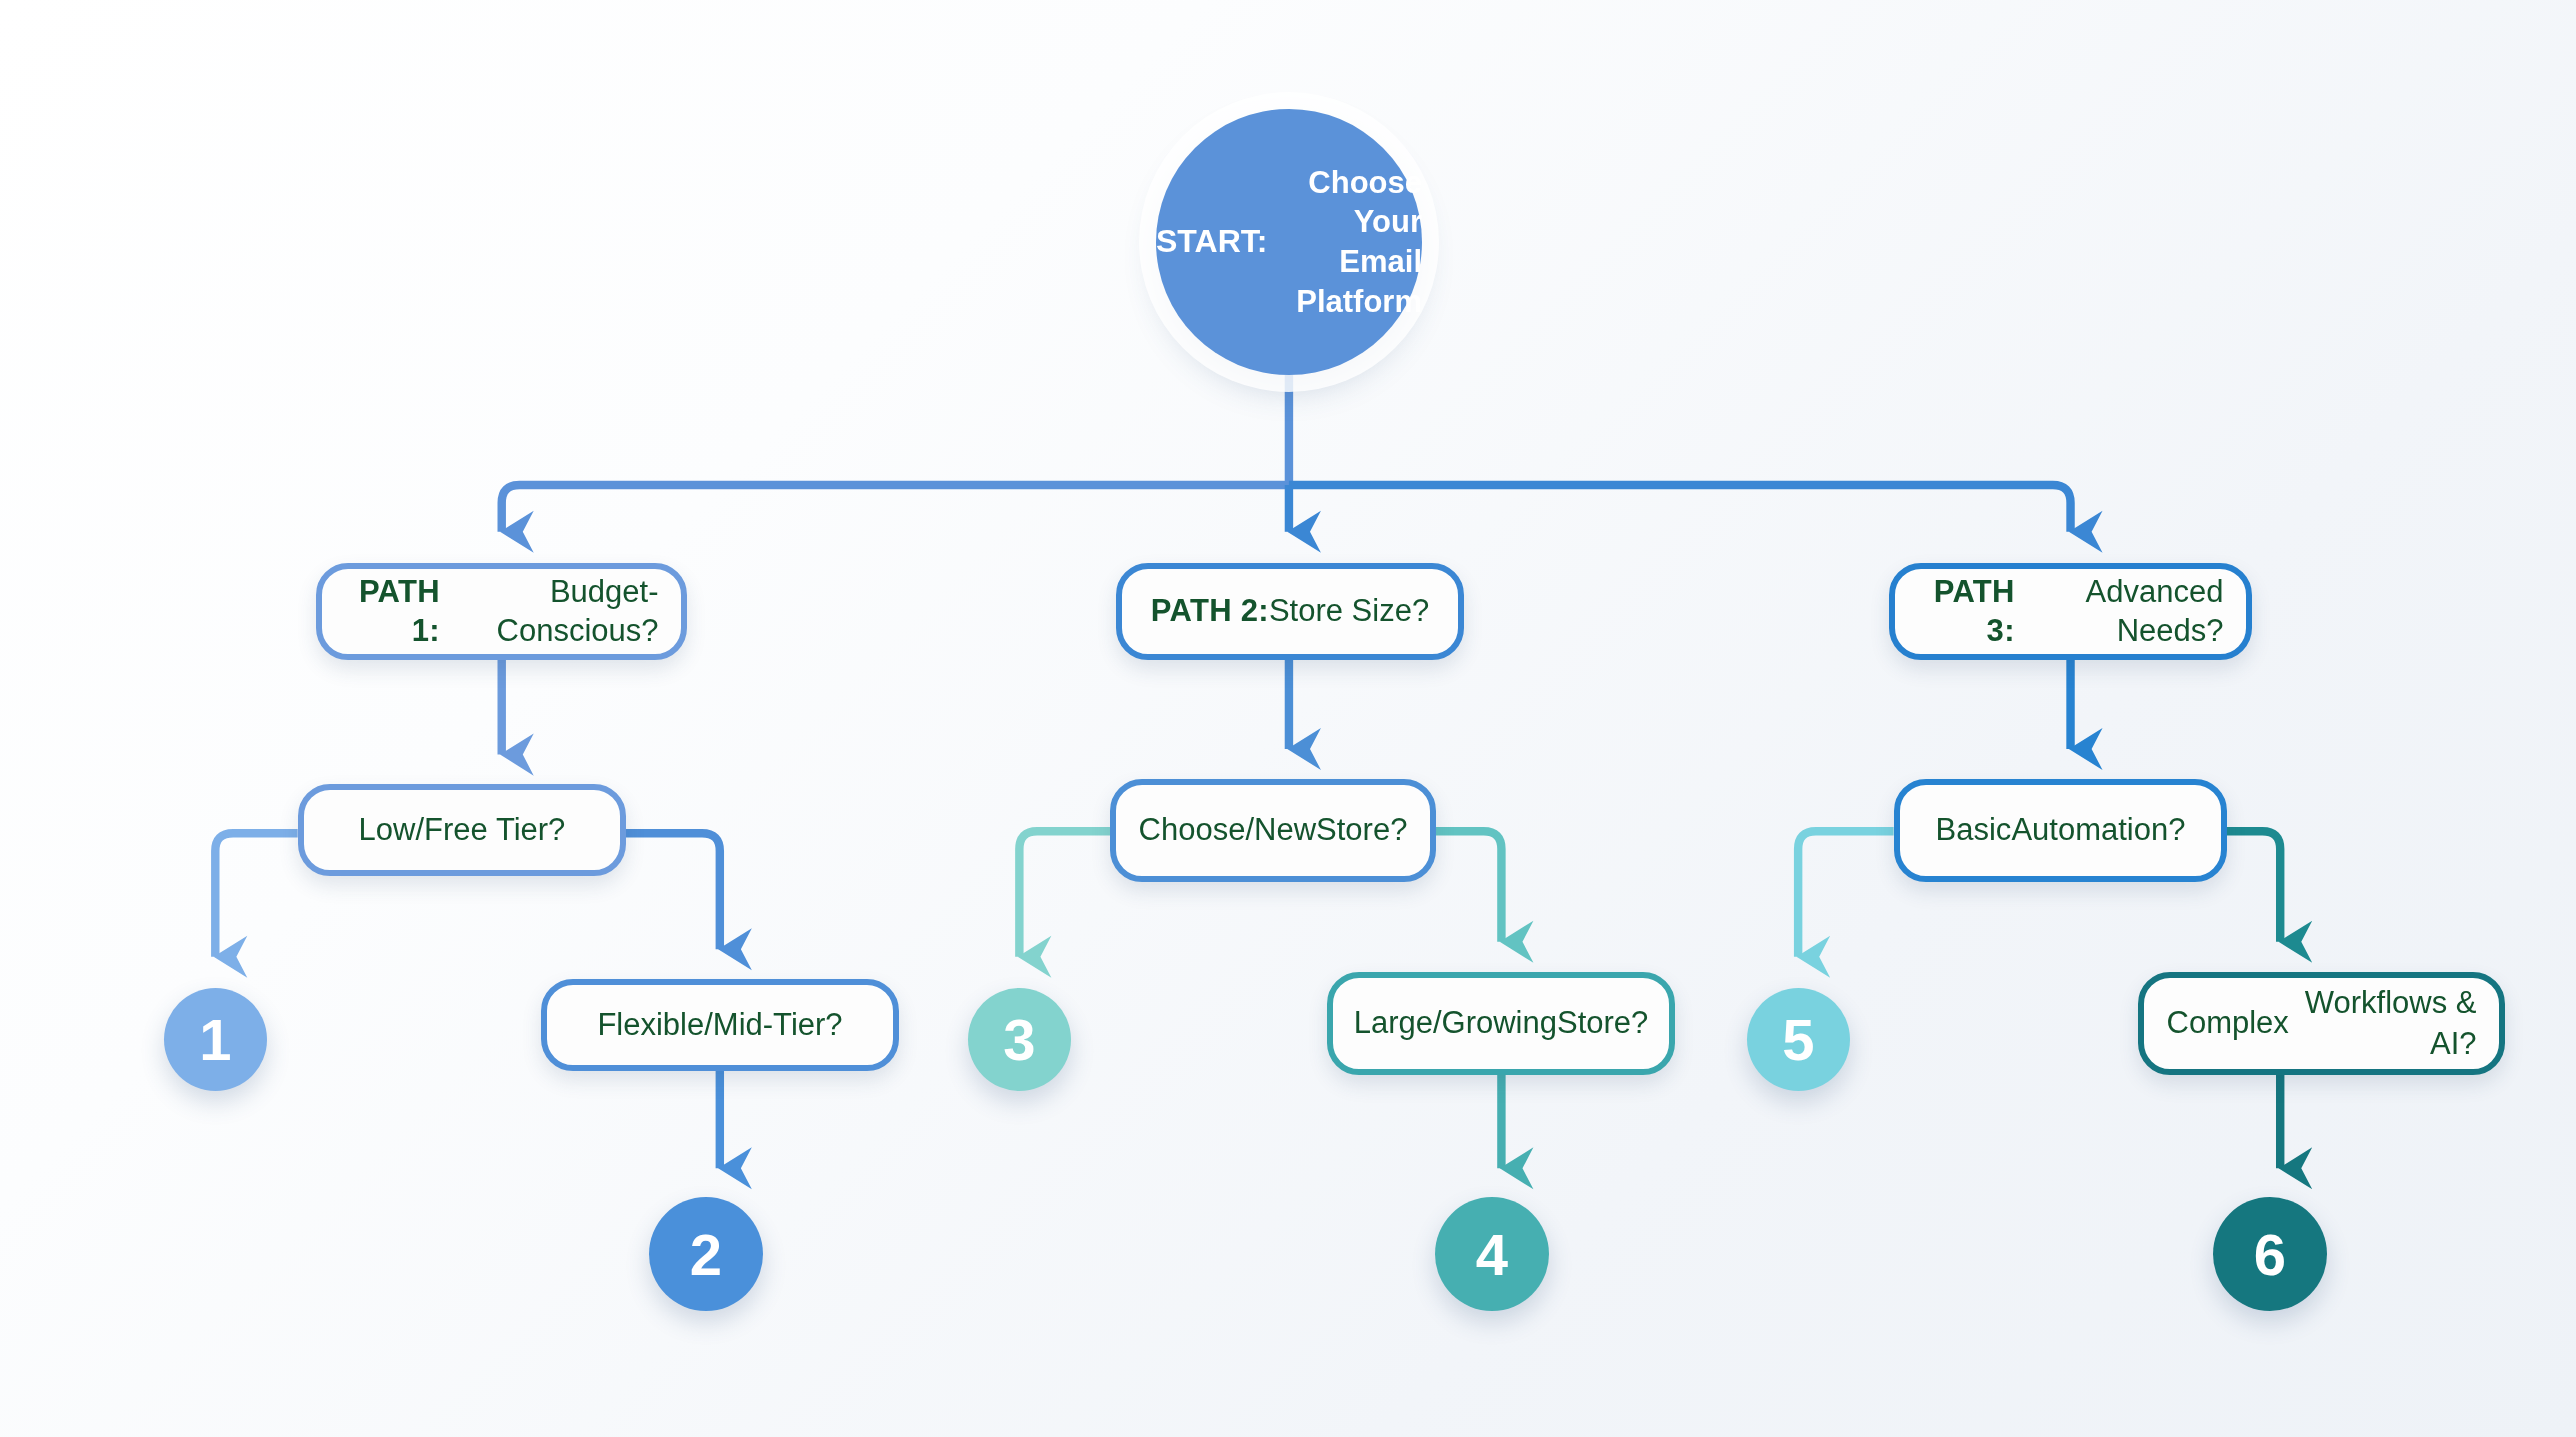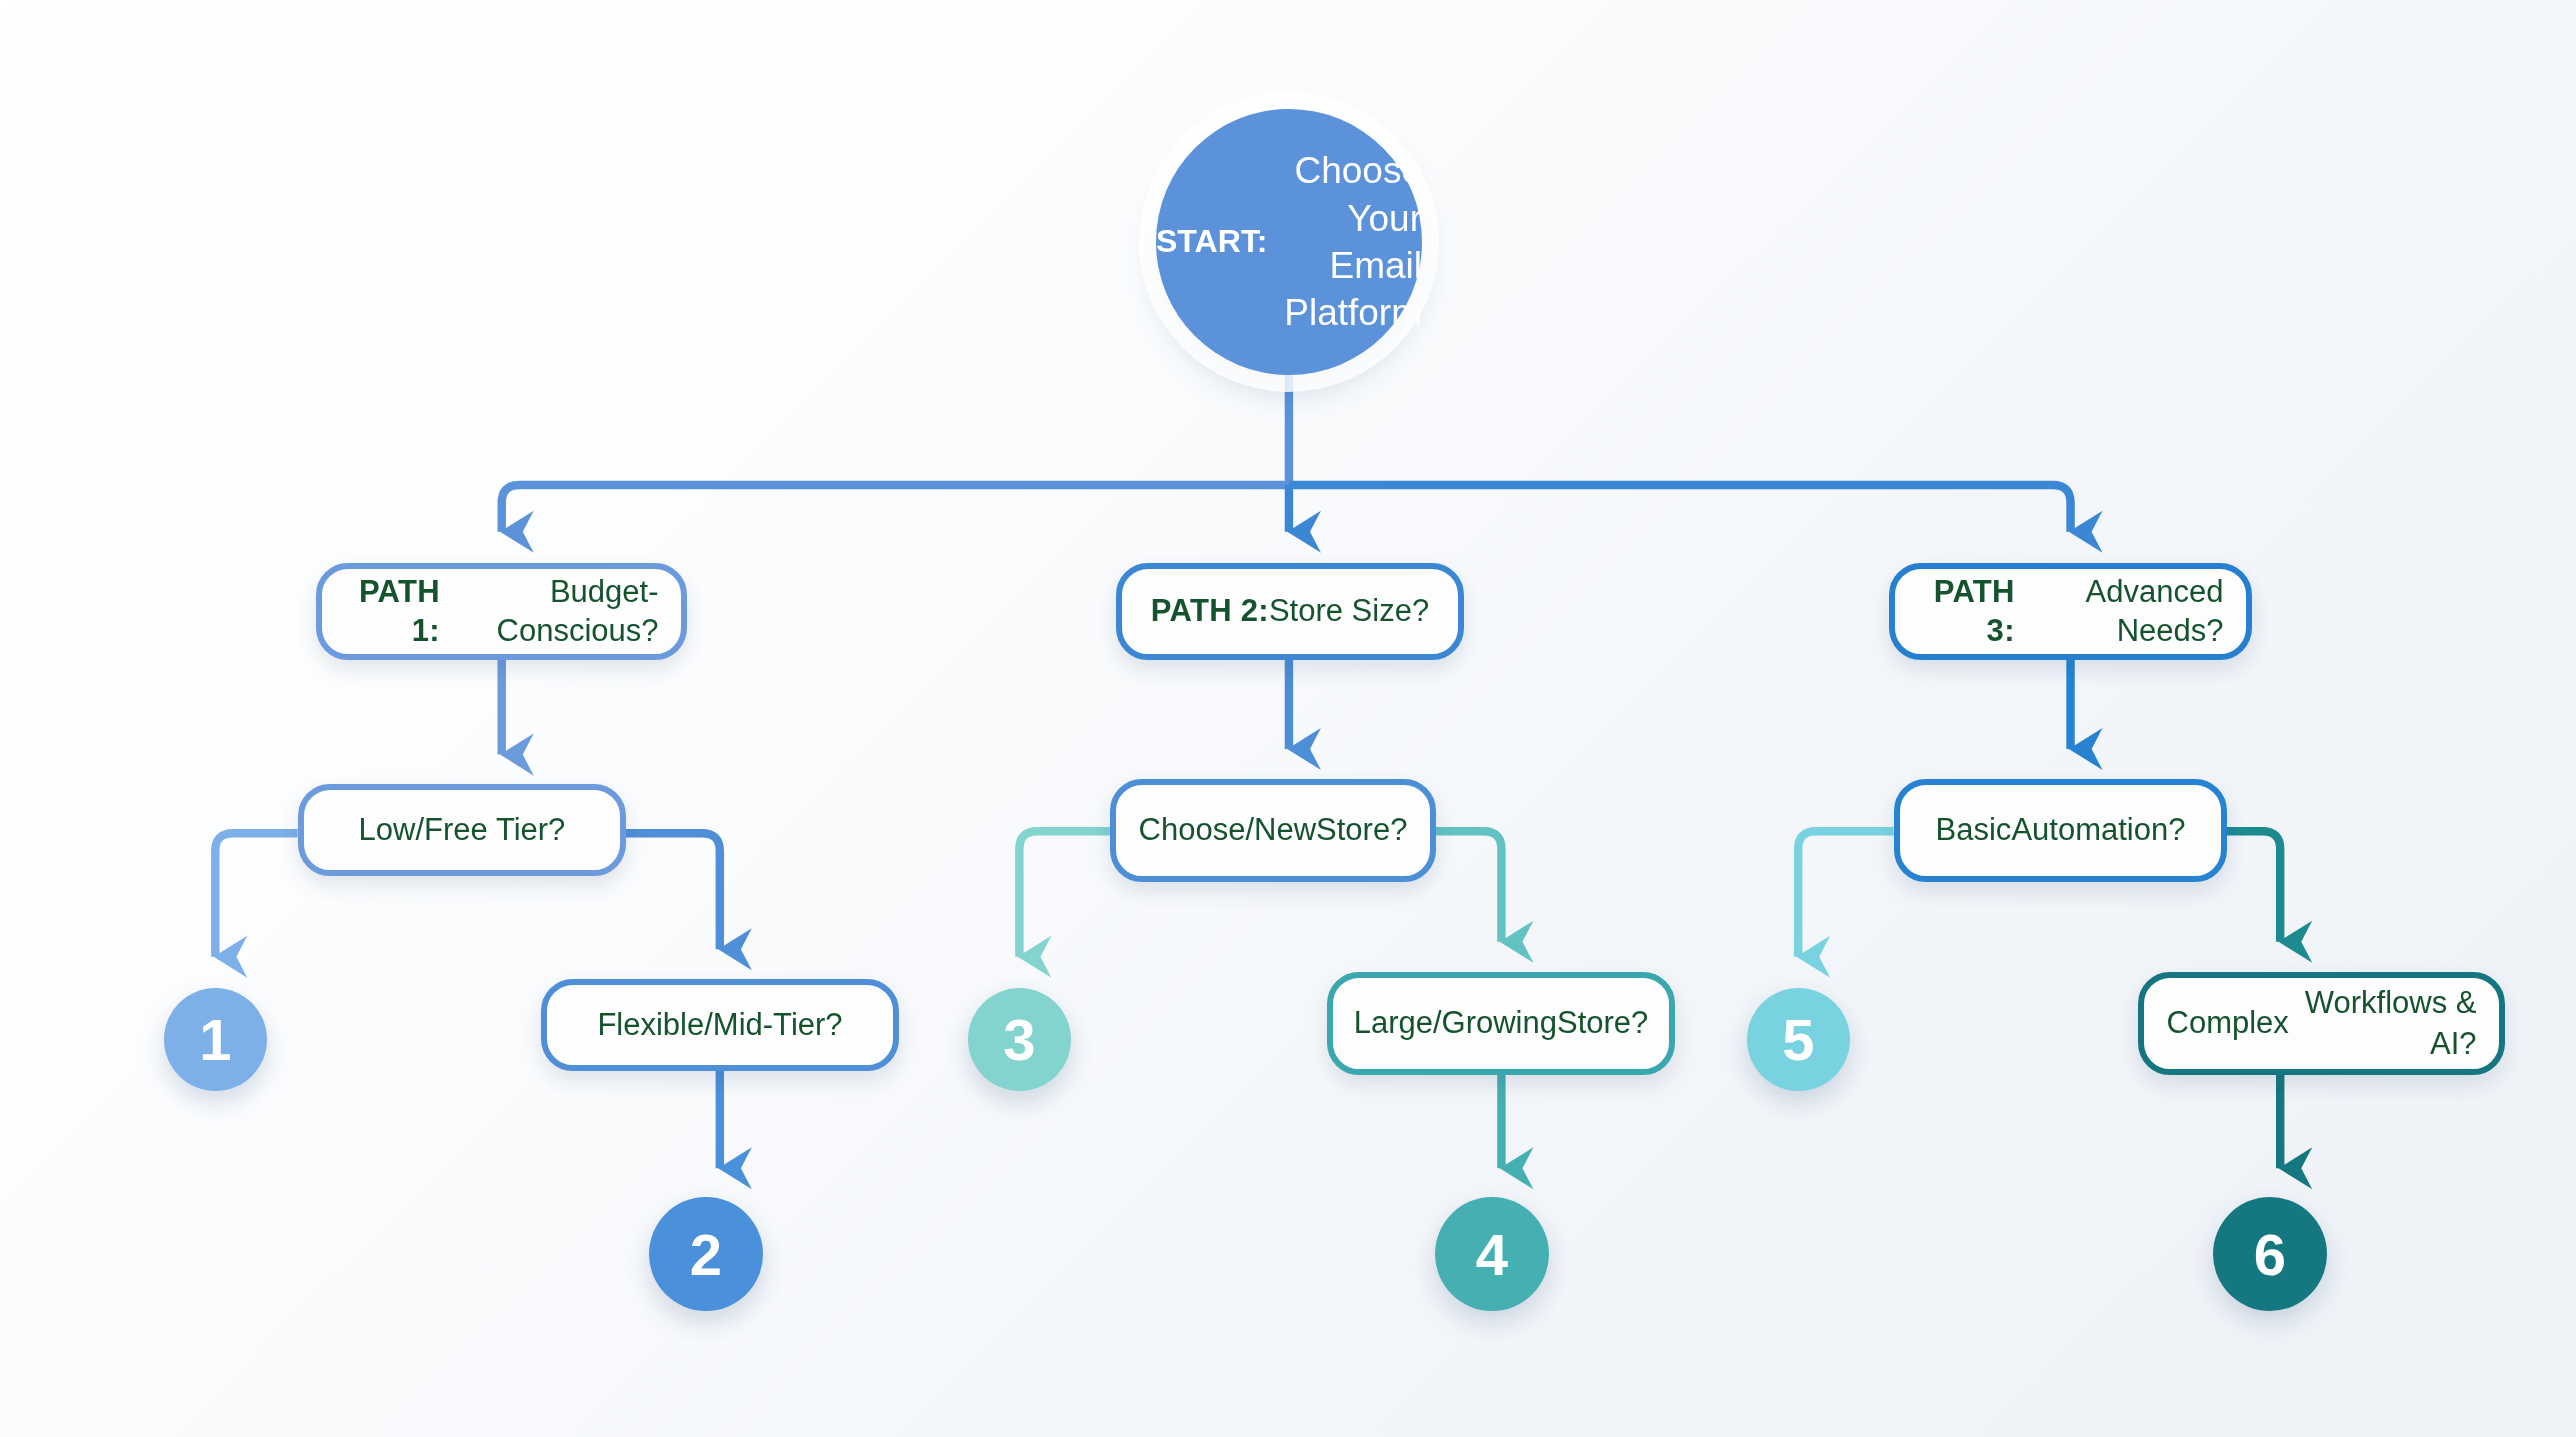--- a/index.html
+++ b/index.html
@@ -71,22 +71,22 @@
     color: #ffffff;
     box-shadow: 0 0 0 17px rgba(255,255,255,0.82),
                 0 15px 32px rgba(50,85,130,0.22);
   }
   .start-circle .ttl {
     font-weight: bold;
     font-size: 32px;
     line-height: 1.3;
   }
   .start-circle .sub {
-    font-size: 37px;
-    font-weight: 400;
+    font-size: 31px;
+    font-weight: 700;
     line-height: 1.28;
   }
 
   
   .num-circle {
     border-radius: 50%;
     color: #ffffff;
     font-weight: bold;
     font-size: 58px;
     box-shadow: 0 11.2px 24px rgba(50,85,130,0.20);

